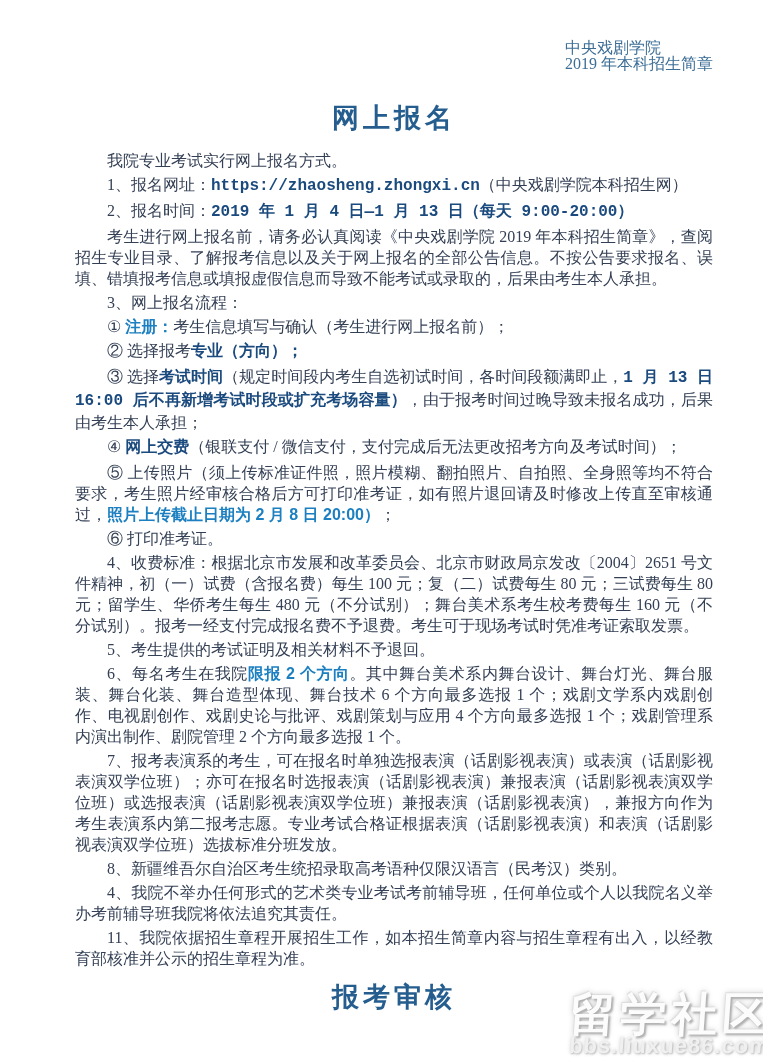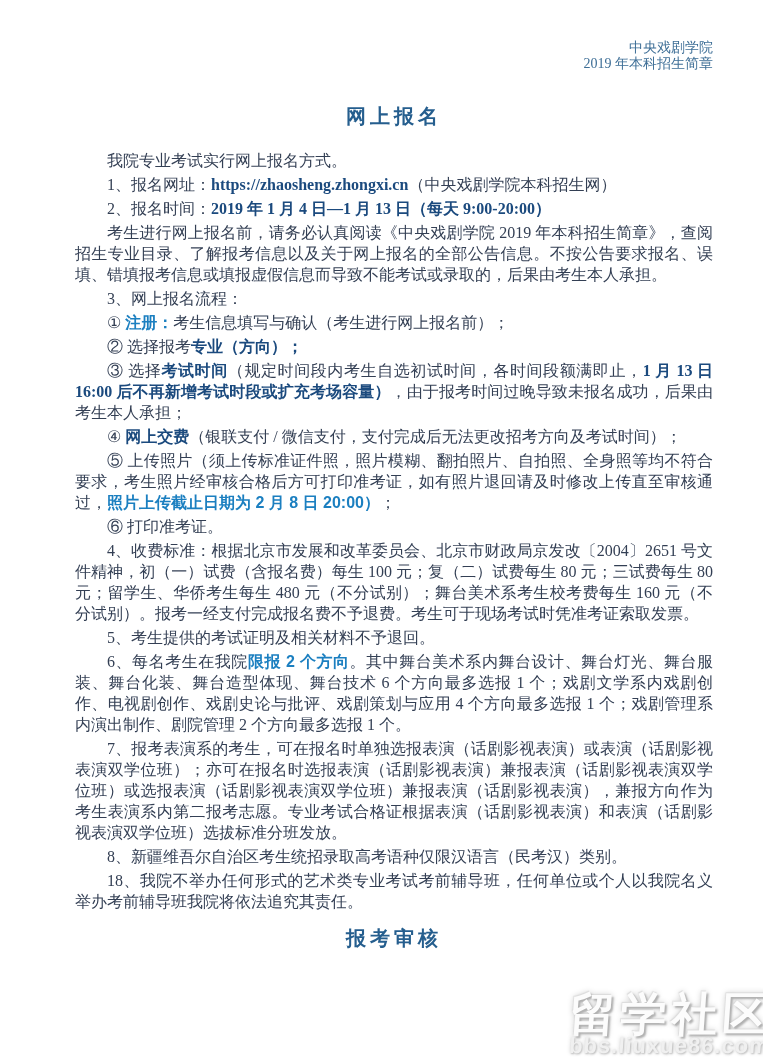--- a/index.html
+++ b/index.html
@@ -1,27 +1,27 @@
 <!DOCTYPE html>
 <html style="--title: #255e8e; --header: #3d6e96; --body: #333f54; --navy: #1b4a7e; --blue: #1b7fc0;"><head>
 <meta charset="utf-8">
 <style>
   html,body{margin:0;padding:0;background:#fff;}
   .page{position:relative;width:763px;height:1061px;background:#ffffff;overflow:hidden;
         font-family:"Liberation Serif","DejaVu Serif",serif;}
-  .header{position:absolute;top:40px;right:50px;text-align:right;
-          font-size:14px;line-height:16px;color:var(--header,#3d6e96);}
+  .header{position:absolute;top:40px;right:50px;text-align:left;
+          font-size:16px;line-height:16px;color:var(--header,#3d6e96);}
   .content{position:absolute;top:104px;left:75px;width:638px;}
-  .sec-title{font-family:Liberation Mono, monospace;font-weight:bold;
-             font-size:20px;line-height:28px;color:var(--title,#255e8e);
+  .sec-title{font-family:Liberation Sans, sans-serif;font-weight:bold;
+             font-size:27px;line-height:28px;color:var(--title,#255e8e);
              text-align:center;letter-spacing:4px;margin:14px 0 18px;}
   .sec:first-child .sec-title{margin-top:0;}
   .para{margin:0 0 3px;font-size:16px;line-height:21px;color:var(--body,#333f54);
         text-align:justify;text-indent:2em;}
-  .b{font-family:Liberation Serif, serif;font-weight:bold;color:var(--navy,#1b4a7e);}
+  .b{font-family:Liberation Mono, monospace;font-weight:bold;color:var(--navy,#1b4a7e);}
   .hl{font-family:"Liberation Sans","DejaVu Sans",sans-serif;font-weight:bold;color:var(--blue,#1b7fc0);}
   .watermark{position:absolute;right:-10px;bottom:4px;transform:skewX(-4deg);
              font-family:"Liberation Sans","DejaVu Sans",sans-serif;font-weight:bold;
              text-align:center;pointer-events:none;}
   .wm-title{font-size:46px;line-height:46px;letter-spacing:5px;color:#fcfcfc;
             text-shadow:2px 2px 2px #b0b0b0,-1px -1px 1px #dcdcdc,0 0 6px #c8c8c8;}
   .wm-url{font-size:22px;line-height:22px;margin-top:-2px;letter-spacing:1px;color:#f0f0f0;
           text-shadow:1px 1px 2px #bdbdbd,0 0 4px #d5d5d5;}
 </style>
 </head>
@@ -45,21 +45,22 @@
         <p class="para"><span>② 选择报考</span><span class="b">专业（方向）；</span></p>
         <p class="para"><span>③ 选择</span><span class="b">考试时间</span><span>（规定时间段内考生自选初试时间，各时间段额满即止，</span><span class="b">1 月 13 日 16:00 后不再新增考试时段或扩充考场容量）</span><span>，由于报考时间过晚导致未报名成功，后果由考生本人承担；</span></p>
         <p class="para"><span>④ </span><span class="b">网上交费</span><span>（银联支付 / 微信支付，支付完成后无法更改招考方向及考试时间）；</span></p>
         <p class="para"><span>⑤ 上传照片（须上传标准证件照，照片模糊、翻拍照片、自拍照、全身照等均不符合要求，考生照片经审核合格后方可打印准考证，如有照片退回请及时修改上传直至审核通过，</span><span class="hl">照片上传截止日期为 2 月 8 日 20:00）</span><span>；</span></p>
         <p class="para"><span>⑥ 打印准考证。</span></p>
         <p class="para"><span>4、收费标准：根据北京市发展和改革委员会、北京市财政局京发改〔2004〕2651 号文件精神，初（一）试费（含报名费）每生 100 元；复（二）试费每生 80 元；三试费每生 80 元；留学生、华侨考生每生 480 元（不分试别）；舞台美术系考生校考费每生 160 元（不分试别）。报考一经支付完成报名费不予退费。考生可于现场考试时凭准考证索取发票。</span></p>
         <p class="para"><span>5、考生提供的考试证明及相关材料不予退回。</span></p>
         <p class="para"><span>6、每名考生在我院</span><span class="hl">限报 2 个方向</span><span>。其中舞台美术系内舞台设计、舞台灯光、舞台服装、舞台化装、舞台造型体现、舞台技术 6 个方向最多选报 1 个；戏剧文学系内戏剧创作、电视剧创作、戏剧史论与批评、戏剧策划与应用 4 个方向最多选报 1 个；戏剧管理系内演出制作、剧院管理 2 个方向最多选报 1 个。</span></p>
         <p class="para"><span>7、报考表演系的考生，可在报名时单独选报表演（话剧影视表演）或表演（话剧影视表演双学位班）；亦可在报名时选报表演（话剧影视表演）兼报表演（话剧影视表演双学位班）或选报表演（话剧影视表演双学位班）兼报表演（话剧影视表演），兼报方向作为考生表演系内第二报考志愿。专业考试合格证根据表演（话剧影视表演）和表演（话剧影视表演双学位班）选拔标准分班发放。</span></p>
         <p class="para"><span>8、新疆维吾尔自治区考生统招录取高考语种仅限汉语言（民考汉）类别。</span></p>
-        <p class="para"><span>18、我院不举办任何形式的艺术类专业考试考前辅导班，任何单位或个人以我院名义举办考前辅导班我院将依法追究其责任。</span></p>
+        <p class="para"><span>4、我院不举办任何形式的艺术类专业考试考前辅导班，任何单位或个人以我院名义举办考前辅导班我院将依法追究其责任。</span></p>
+        <p class="para"><span>11、我院依据招生章程开展招生工作，如本招生简章内容与招生章程有出入，以经教育部核准并公示的招生章程为准。</span></p>
       </section>
       <section class="sec">
         <div class="sec-title">报考审核</div>
       </section>
     </div>
 
   <div class="watermark">
     <div class="wm-title">留学社区</div>
     <div class="wm-url">bbs.liuxue86.com</div>
   </div>

